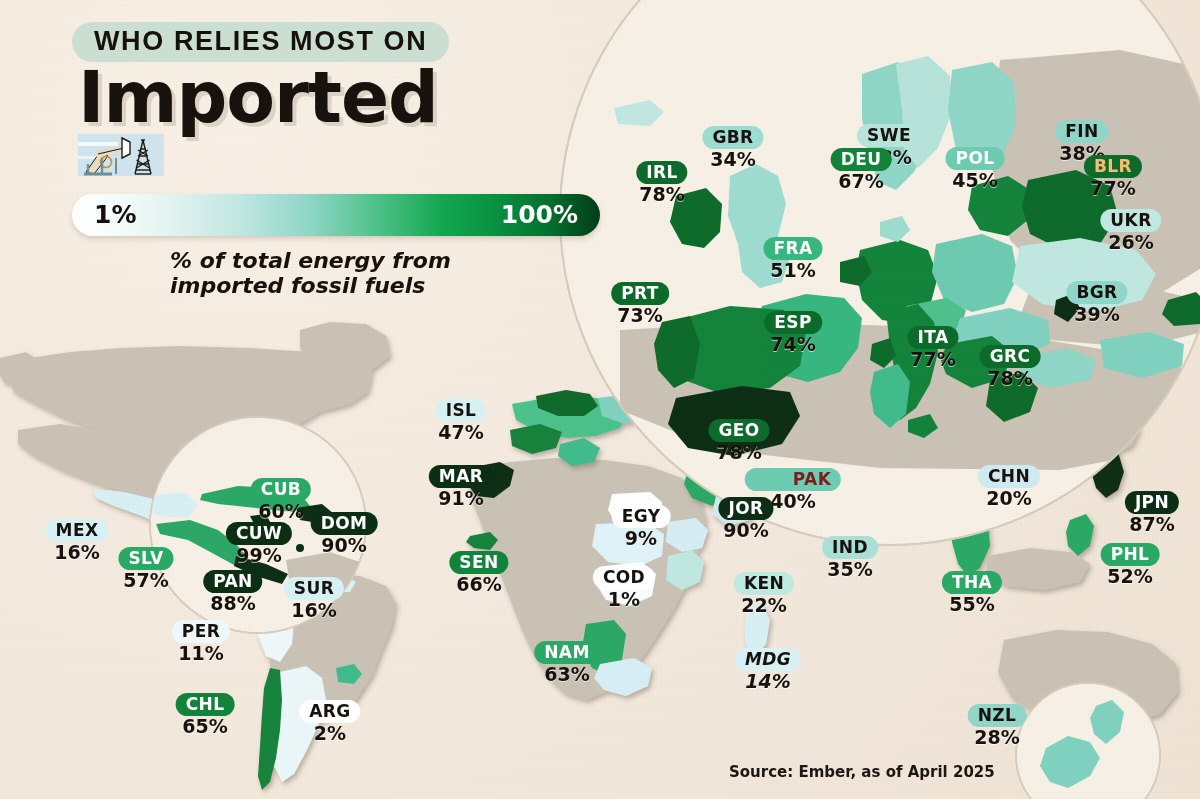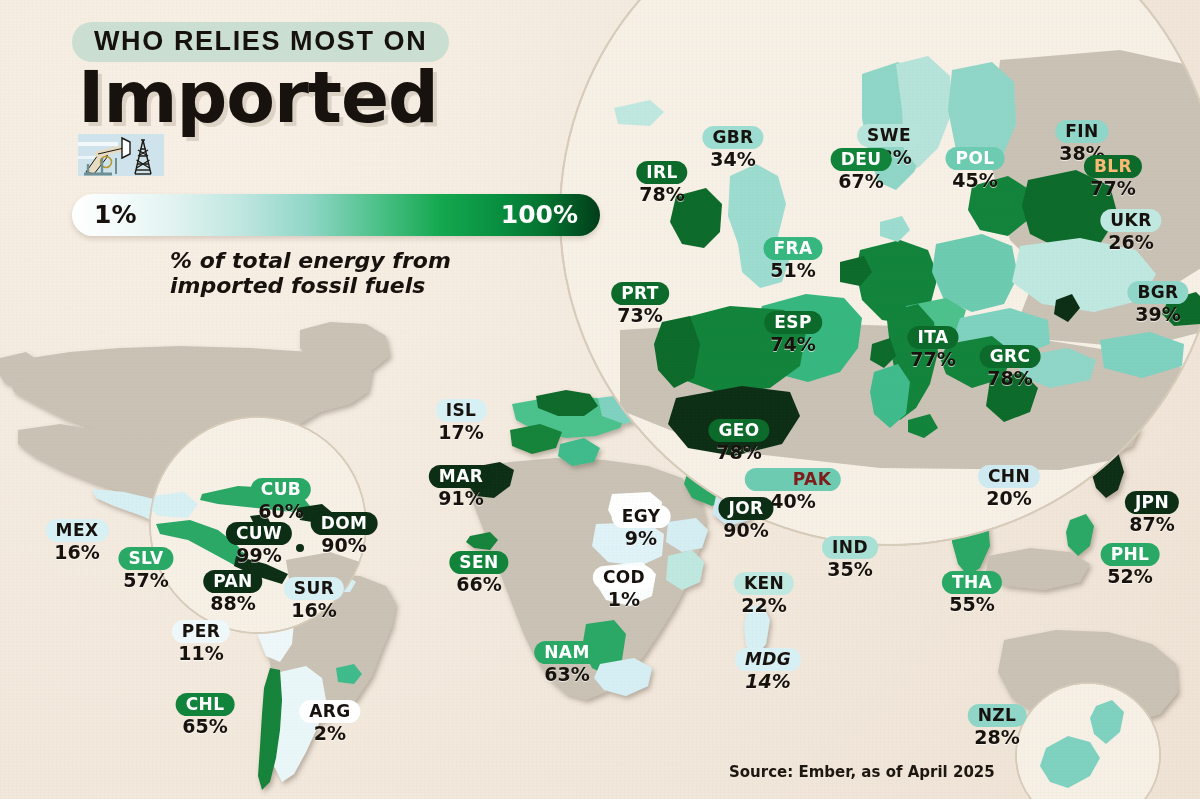--- a/index.html
+++ b/index.html
@@ -400,25 +400,25 @@
       <div class="clab" style="left: 733px; top: 126px;"><span class="pill" style="background: rgb(157, 220, 208); color: rgb(23, 18, 13);">GBR</span><span class="val">34%</span></div>
       <div class="clab" style="left: 662px; top: 161px;"><span class="pill" style="background: rgb(12, 107, 42); color: rgb(255, 255, 255);">IRL</span><span class="val">78%</span></div>
       <div class="clab" style="left: 889px; top: 124px;"><span class="pill" style="background: rgb(182, 227, 218); color: rgb(23, 18, 13);">SWE</span><span class="val">28%</span></div>
       <div class="clab" style="left: 1082px; top: 120px;"><span class="pill" style="background: rgb(143, 214, 200); color: rgb(23, 18, 13);">FIN</span><span class="val">38%</span></div>
       <div class="clab" style="left: 1113px; top: 155px;"><span class="pill" style="background: rgb(12, 107, 42); color: #fdba74; text-align: right;">BLR</span><span class="val">77%</span></div>
       <div class="clab" style="left: 861px; top: 148px;"><span class="pill" style="background: rgb(18, 131, 58); color: rgb(255, 255, 255);">DEU</span><span class="val">67%</span></div>
       <div class="clab" style="left: 975px; top: 147px;"><span class="pill" style="background: rgb(108, 203, 176); color: rgb(255, 255, 255);">POL</span><span class="val">45%</span></div>
       <div class="clab" style="left: 1131px; top: 209px;"><span class="pill" style="background: rgb(191, 232, 224); color: rgb(23, 18, 13);">UKR</span><span class="val">26%</span></div>
       <div class="clab" style="left: 793px; top: 237px;"><span class="pill" style="background: rgb(54, 183, 128); color: rgb(255, 255, 255);">FRA</span><span class="val">51%</span></div>
       <div class="clab" style="left: 640px; top: 282px;"><span class="pill" style="background: rgb(12, 107, 42); color: rgb(255, 255, 255);">PRT</span><span class="val">73%</span></div>
-      <div class="clab" style="left: 1158px; top: 281px;"><span class="pill" style="background: rgb(143, 214, 200); color: rgb(23, 18, 13);">BGR</span><span class="val">39%</span></div>
+      <div class="clab" style="left: 1097px; top: 281px;"><span class="pill" style="background: rgb(143, 214, 200); color: rgb(23, 18, 13);">BGR</span><span class="val">39%</span></div>
       <div class="clab" style="left: 793px; top: 311px;"><span class="pill" style="background: rgb(12, 107, 42); color: rgb(255, 255, 255);">ESP</span><span class="val">74%</span></div>
       <div class="clab" style="left: 933px; top: 326px;"><span class="pill" style="background: rgb(12, 107, 42); color: rgb(255, 255, 255);">ITA</span><span class="val">77%</span></div>
       <div class="clab" style="left: 1010px; top: 345px;"><span class="pill" style="background: rgb(12, 107, 42); color: rgb(255, 255, 255);">GRC</span><span class="val">78%</span></div>
-      <div class="clab" style="left: 461px; top: 399px;"><span class="pill" style="background: rgb(215, 240, 244); color: rgb(23, 18, 13);">ISL</span><span class="val">17%</span></div>
+      <div class="clab" style="left: 461px; top: 399px;"><span class="pill" style="background: rgb(215, 240, 244); color: rgb(23, 18, 13);">ISL</span><span class="val">47%</span></div>
       <div class="clab" style="left: 739px; top: 419px;"><span class="pill" style="background: rgb(12, 107, 42); color: rgb(255, 255, 255);">GEO</span><span class="val">78%</span></div>
       <div class="clab" style="left: 461px; top: 465px;"><span class="pill" style="background: rgb(11, 46, 20); color: rgb(255, 255, 255);">MAR</span><span class="val">91%</span></div>
       <div class="clab" style="left: 793px; top: 468px;"><span class="pill" style="background: rgb(108, 203, 176); color: #7f1d1d; padding-left: 48px;">PAK</span><span class="val">40%</span></div>
       <div class="clab" style="left: 1009px; top: 465px;"><span class="pill" style="background: rgb(207, 233, 240); color: rgb(23, 18, 13);">CHN</span><span class="val">20%</span></div>
       <div class="clab" style="left: 1152px; top: 491px;"><span class="pill" style="background: rgb(11, 46, 20); color: rgb(255, 255, 255);">JPN</span><span class="val">87%</span></div>
       <div class="clab" style="left: 281px; top: 478px;"><span class="pill" style="background: rgb(42, 168, 101); color: rgb(255, 255, 255);">CUB</span><span class="val">60%</span></div>
       <div class="clab" style="left: 344px; top: 512px;"><span class="pill" style="background: rgb(11, 46, 20); color: rgb(255, 255, 255);">DOM</span><span class="val">90%</span></div>
       <div class="clab" style="left: 259px; top: 522px;"><span class="pill" style="background: rgb(11, 46, 20); color: rgb(255, 255, 255);">CUW</span><span class="val">99%</span></div>
       <div class="clab" style="left: 77px; top: 519px;"><span class="pill" style="background: rgb(215, 240, 244); color: rgb(23, 18, 13);">MEX</span><span class="val">16%</span></div>
       <div class="clab" style="left: 641px; top: 505px;"><span class="pill" style="background: rgb(255, 255, 255); color: rgb(23, 18, 13);">EGY</span><span class="val">9%</span></div>

